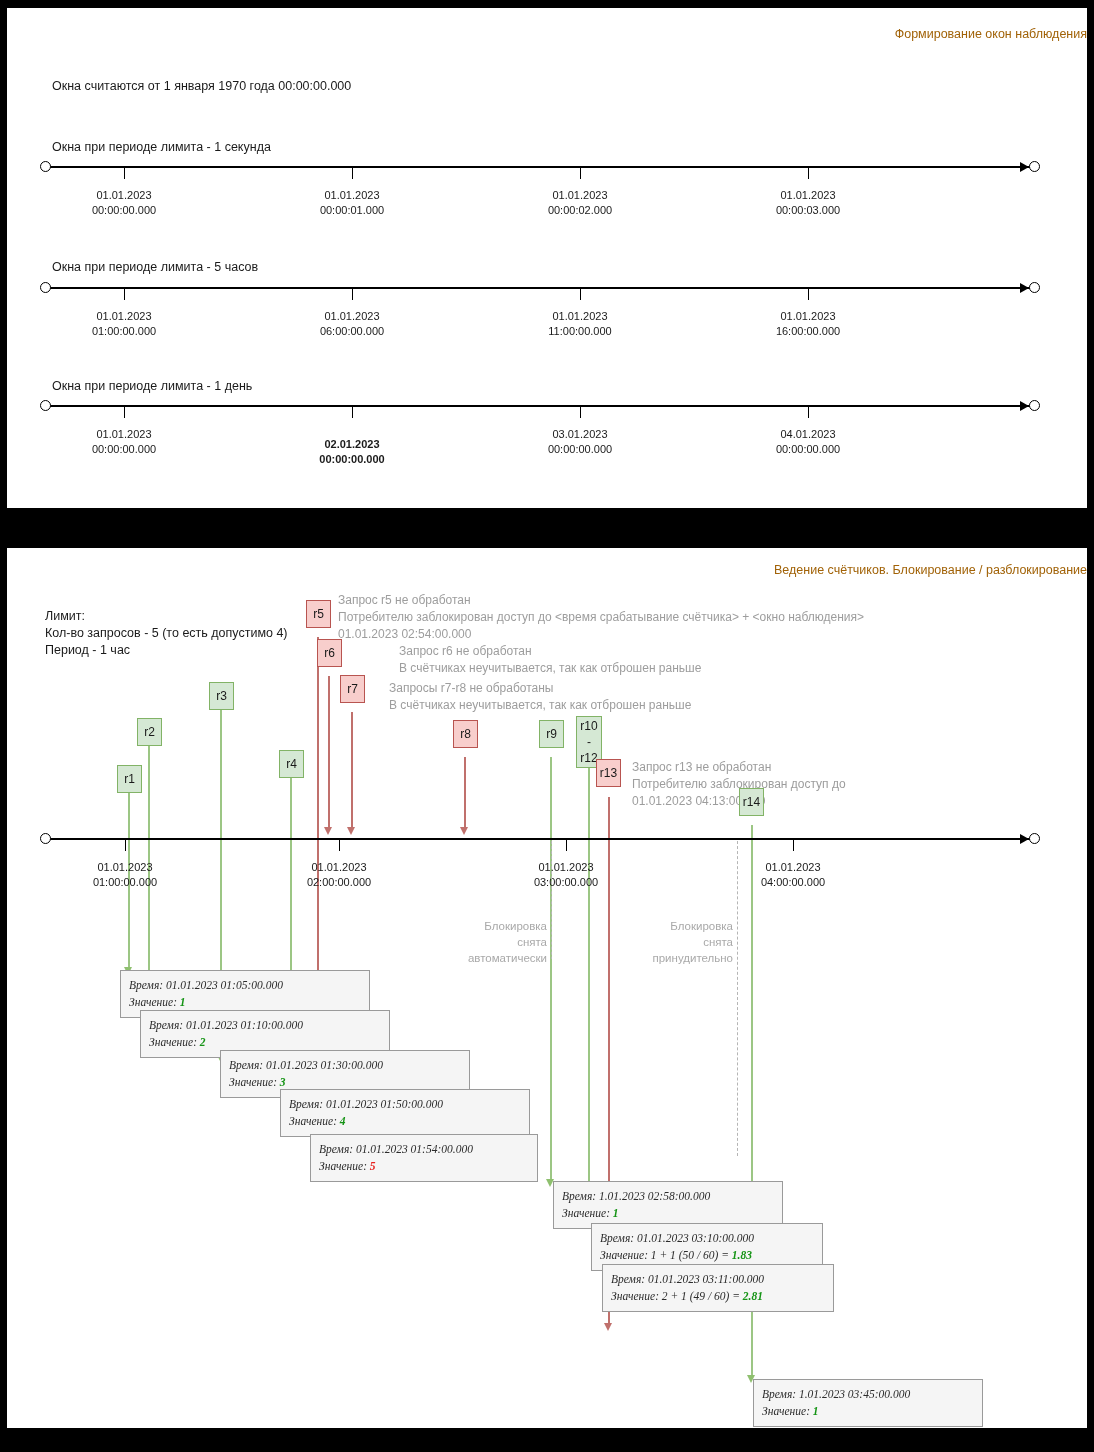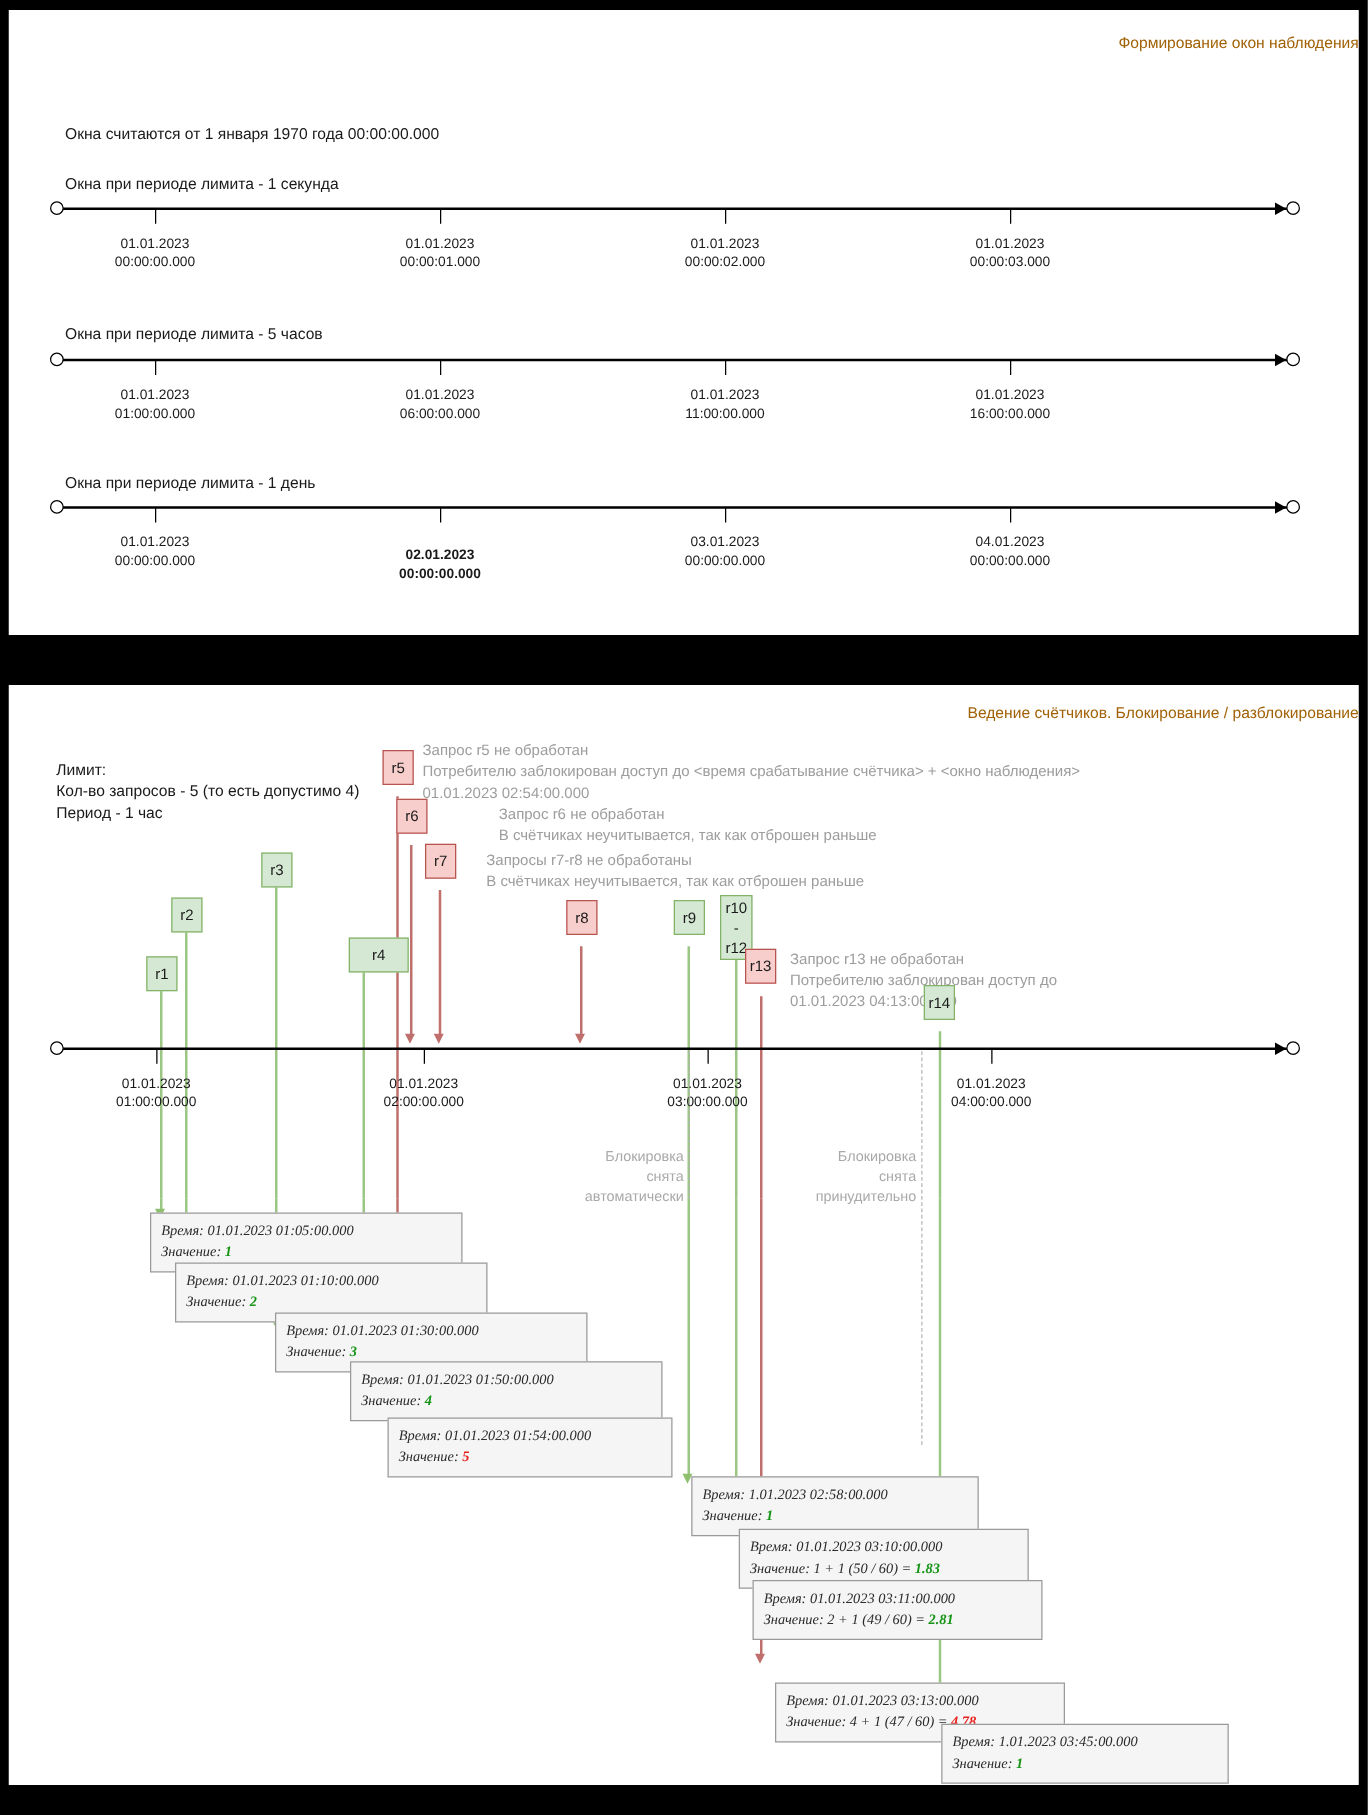--- a/index.html
+++ b/index.html
@@ -40,21 +40,21 @@
   .v-green{color:#169416;font-weight:bold;font-style:italic;}
   .v-red{color:#e8221f;font-weight:bold;font-style:italic;}
 </style>
 </head>
 <body>
 
 <div class="panel" id="panel-windows">
 
   <div class="ptitle" style="top:19px;">Формирование окон наблюдения</div>
 
-  <div class="note" style="left:45px;top:71px;margin-top:21px;">Окна считаются от 1 января 1970 года 00:00:00.000</div>
+  <div class="note" style="left:45px;top:71px;">Окна считаются от 1 января 1970 года 00:00:00.000</div>
 
   <div class="sect-label" style="left:45px;top:132px;">Окна при периоде лимита - 1 секунда</div>
   <div class="tl" style="left:39px;top:158px;width:986px;"></div>
   <div class="tl-dot" style="left:33px;top:153px;"></div>
   <div class="tl-arrow" style="left:1013px;top:154px;"></div>
   <div class="tl-dot" style="left:1022px;top:153px;"></div>
   <div class="tick" style="left:117px;top:159px;"></div>
   <div class="tick" style="left:345px;top:159px;"></div>
   <div class="tick" style="left:573px;top:159px;"></div>
   <div class="tick" style="left:801px;top:159px;"></div>
@@ -160,21 +160,21 @@
   <div class="stem bad" style="left:601px;top:249px;height:162px;"></div>
   <div class="stem ok" style="left:744px;top:277px;height:134px;"></div>
 
   <div class="ahead" style="left:317px;top:279px;"></div>
   <div class="ahead" style="left:340px;top:279px;"></div>
   <div class="ahead" style="left:453px;top:279px;"></div>
 
   <div class="rbox ok" style="left:110px;top:217px;width:25px;height:28px;">r1</div>
   <div class="rbox ok" style="left:130px;top:170px;width:25px;height:28px;">r2</div>
   <div class="rbox ok" style="left:202px;top:134px;width:25px;height:28px;">r3</div>
-  <div class="rbox ok" style="left:272px;top:202px;width:48px;height:28px;">r4</div>
+  <div class="rbox ok" style="left:272px;top:202px;width:25px;height:28px;">r4</div>
   <div class="rbox bad" style="left:299px;top:52px;width:25px;height:28px;">r5</div>
   <div class="rbox bad" style="left:310px;top:91px;width:25px;height:28px;">r6</div>
   <div class="rbox bad" style="left:333px;top:127px;width:25px;height:28px;">r7</div>
   <div class="rbox bad" style="left:446px;top:172px;width:25px;height:28px;">r8</div>
   <div class="rbox ok" style="left:532px;top:172px;width:25px;height:28px;">r9</div>
   <div class="rbox ok" style="left:569px;top:168px;width:26px;height:52px;line-height:16px;">r10
 -
 r12</div>
   <div class="rbox bad" style="left:589px;top:211px;width:25px;height:28px;">r13</div>
   <div class="rbox ok" style="left:732px;top:240px;width:25px;height:28px;">r14</div>
@@ -285,27 +285,20 @@
 
   <div class="cbox" style="left:595px;top:716px;width:232px;height:48px;">
     <div><span>Время:</span>
          <span>01.01.2023 03:11:00.000</span></div>
     <div><span>Значение:</span>
          <span>2 + 1 (49 / 60) =</span>
          <span class="v-green">2.81</span></div>
   </div>
 
 
-  <div class="cbox" style="left:613px;top:798px;width:232px;height:48px;">
-    <div><span>Время:</span>
-         <span>01.01.2023 03:13:00.000</span></div>
-    <div><span>Значение:</span>
-         <span>4 + 1 (47 / 60) =</span>
-         <span class="v-red">4.78</span></div>
-  </div>
 
   <div class="cbox" style="left:746px;top:831px;width:230px;height:48px;">
     <div><span>Время:</span>
          <span>1.01.2023 03:45:00.000</span></div>
     <div><span>Значение:</span>
          <span class="v-green">1</span></div>
   </div>
 
 </div>
 

